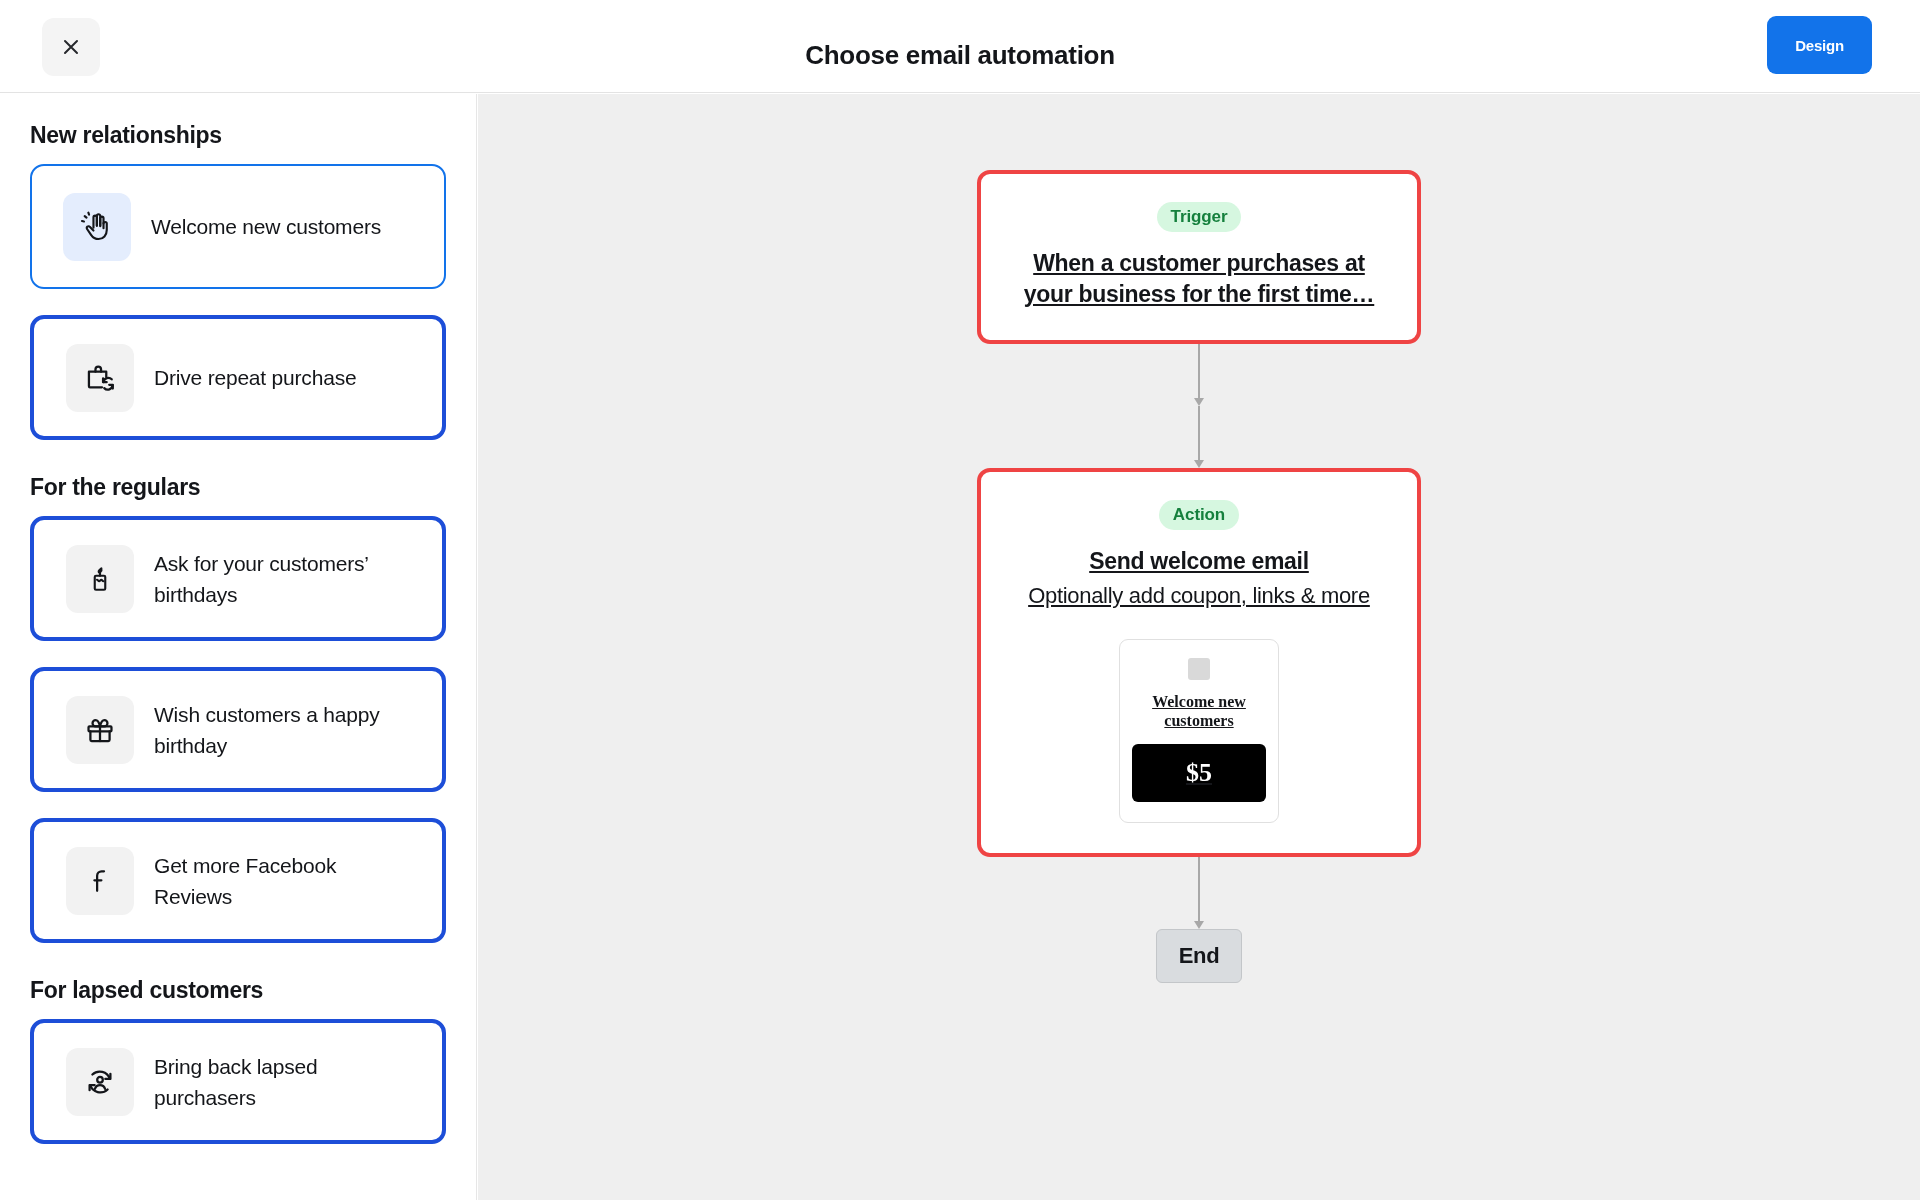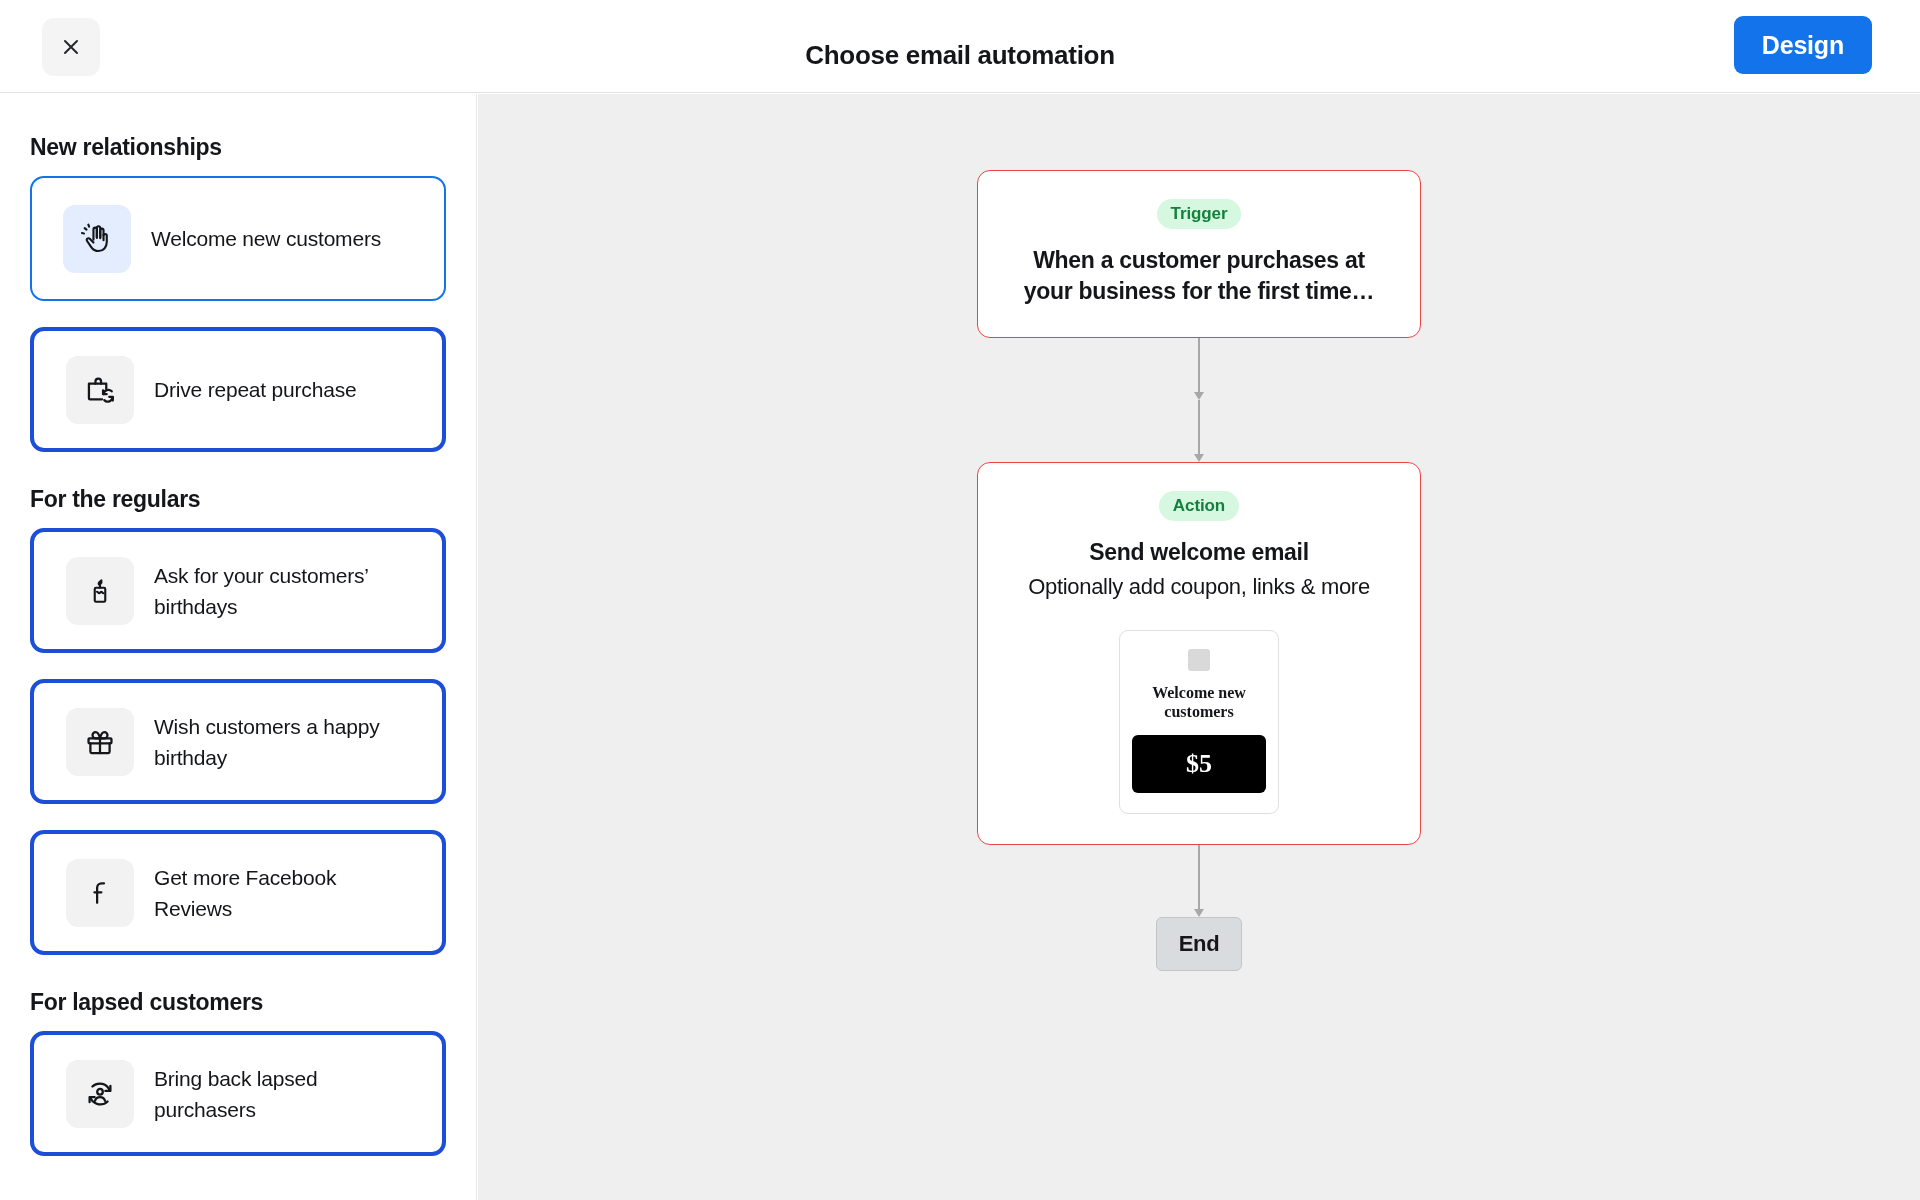--- a/index.html
+++ b/index.html
@@ -36,38 +36,38 @@
     letter-spacing: -0.3px;
     color: #14161a;
     pointer-events: none;
   }
   .design-button {
     position: absolute; right: 48px; top: 16px;
     height: 58px; padding: 12px 28px;
     background: #1273ea;
     color: #ffffff;
     border: none; border-radius: 9px;
-    font-size: 25px; font-weight: bold;
+    font-size: 15px; font-weight: bold;
     font-family: "Liberation Sans", sans-serif;
     letter-spacing: -0.2px;
     cursor: pointer;
     display: flex; align-items: center; justify-content: center;
   }
 
   
   .sidebar {
     position: absolute; left: 0; top: 94px;
     width: 477px; height: 1106px;
     background: #ffffff;
     border-right: 1px solid #e6e6e6;
     overflow: hidden;
     padding: 0 30px;
   }
   .group { margin-top: 34px; }
-  .group:first-child { margin-top: 40px; }
+  .group:first-child { margin-top: 28px; }
   .group-title {
     font-size: 23px; font-weight: bold;
     letter-spacing: -0.3px;
     color: #14161a;
     margin-bottom: 15px;
   }
   .auto-card {
     display: flex; align-items: center;
     gap: 20px;
     height: 125px;
@@ -110,24 +110,25 @@
     position: absolute;
     left: 50%; transform: translateX(-50%);
     top: 76px;
     width: 444px;
     display: flex; flex-direction: column; align-items: center;
   }
 
   .node-card {
     width: 444px;
     background: #ffffff;
-    border: 1px solid #ef4444;
+    border: 4px solid #ef4444;
     border-radius: 13px;
     padding: 28px 30px 30px;
     text-align: center;
+    text-decoration: underline;
   }
   .badge {
     display: inline-block;
     background: #d6f7e0;
     color: #15803d;
     font-size: 17px; font-weight: bold;
     letter-spacing: -0.1px;
     padding: 5px 14px;
     border-radius: 20px;
     margin-bottom: 16px;

